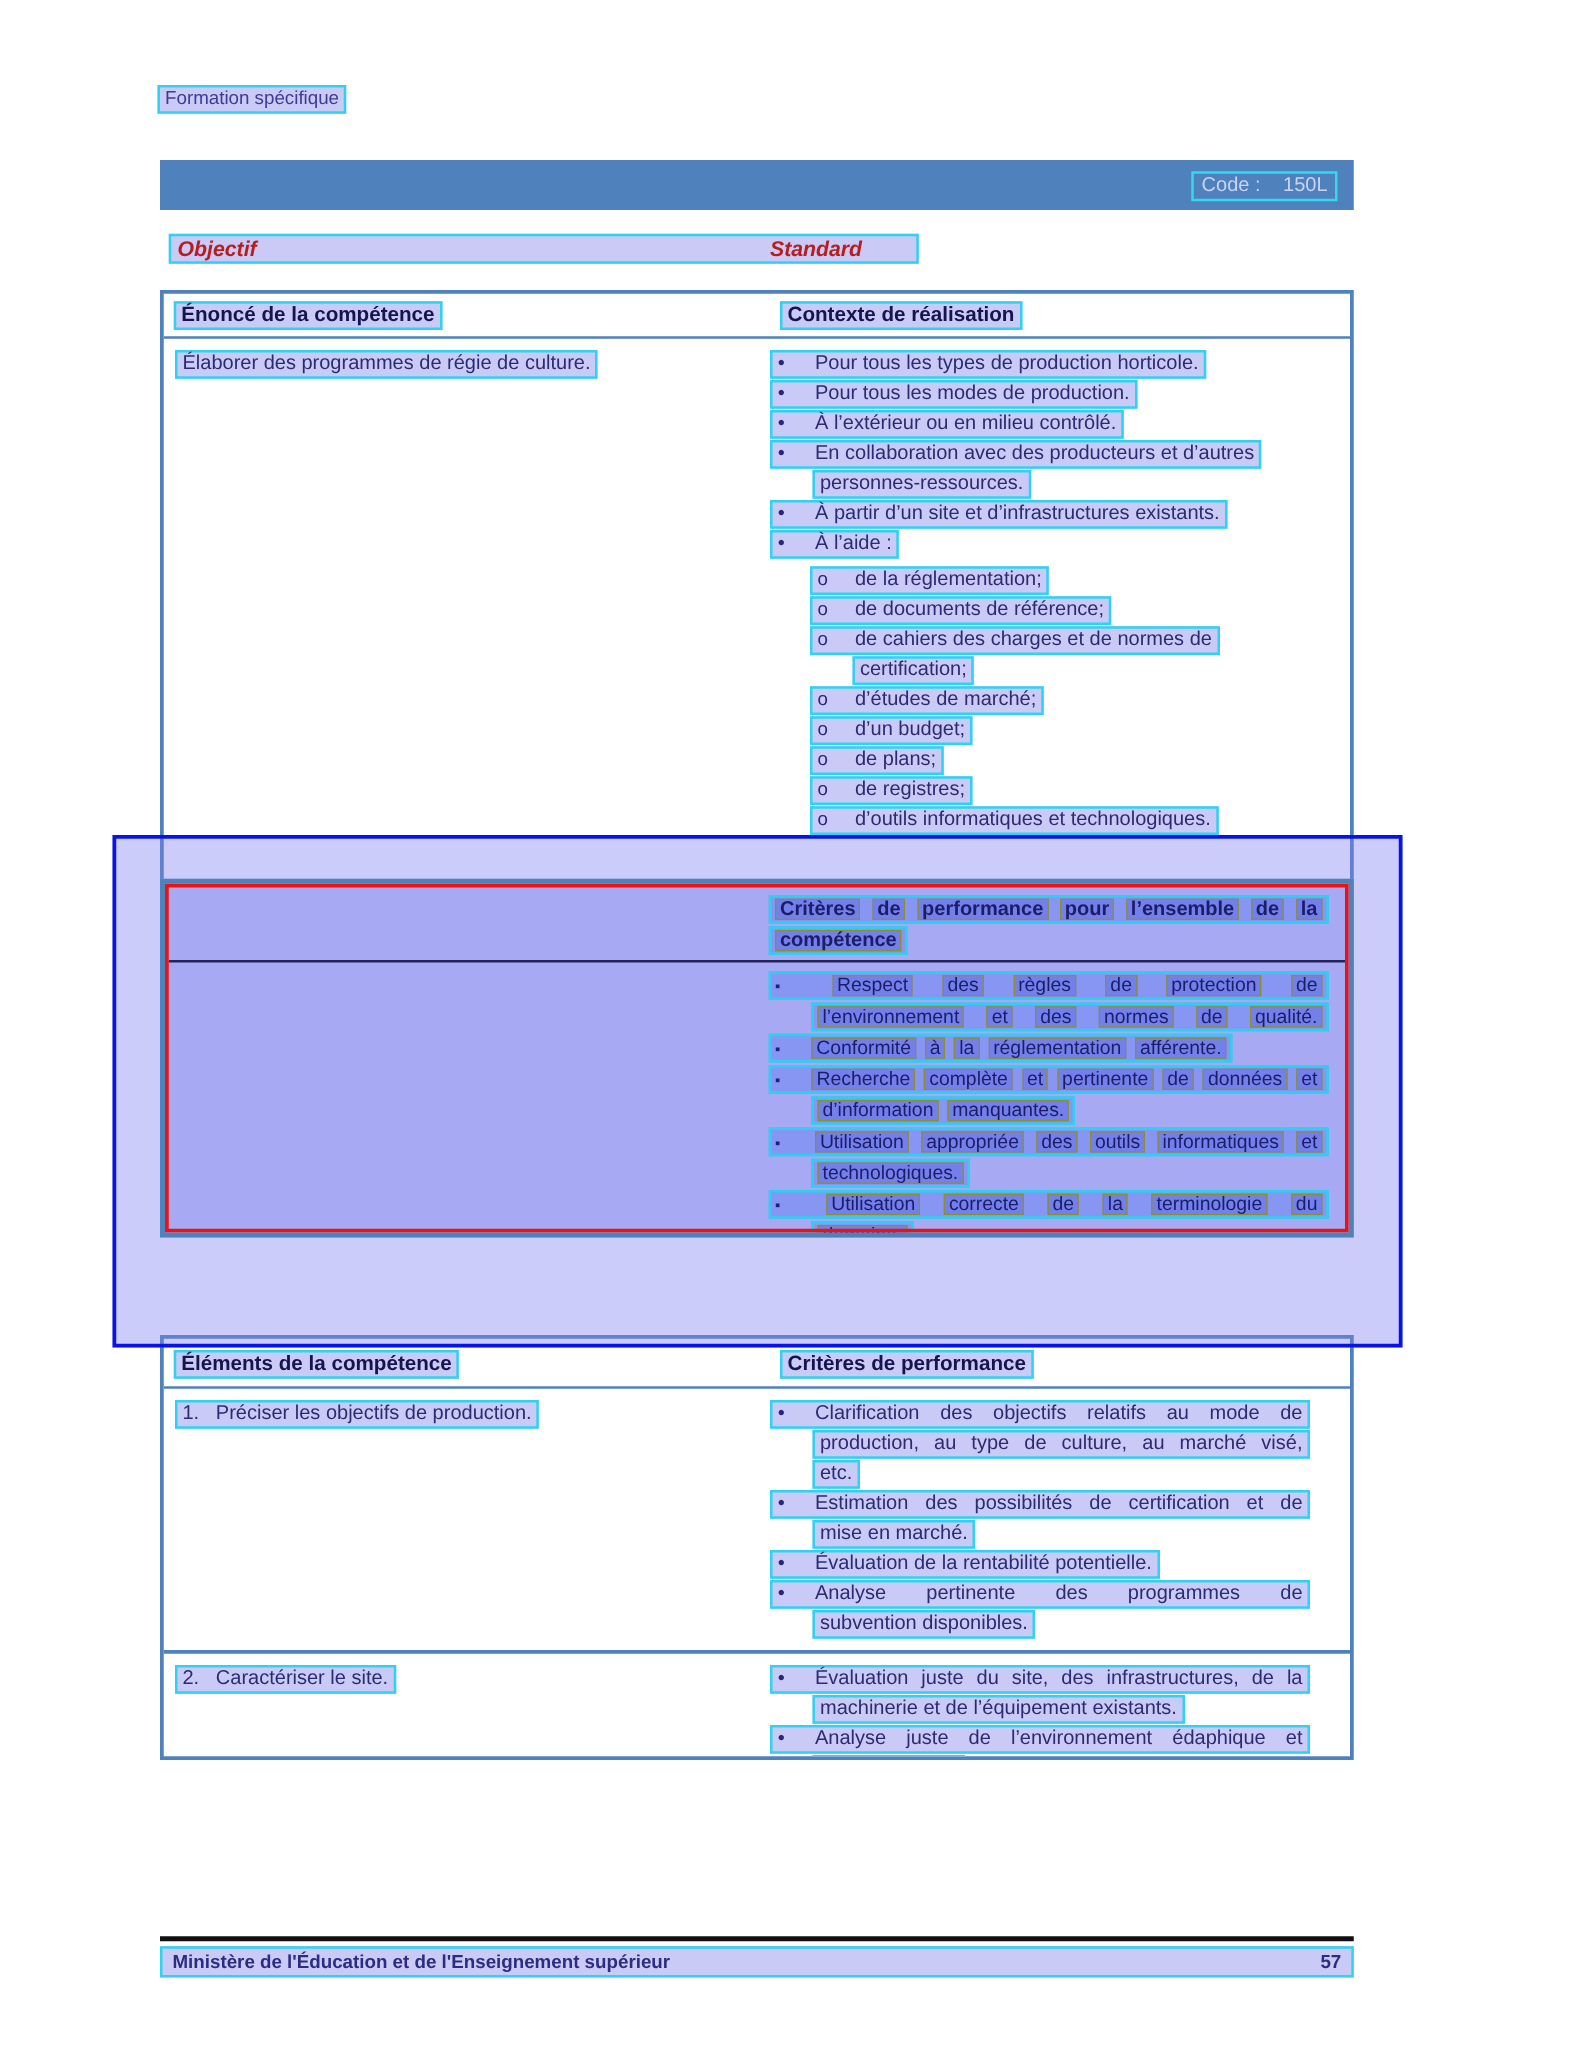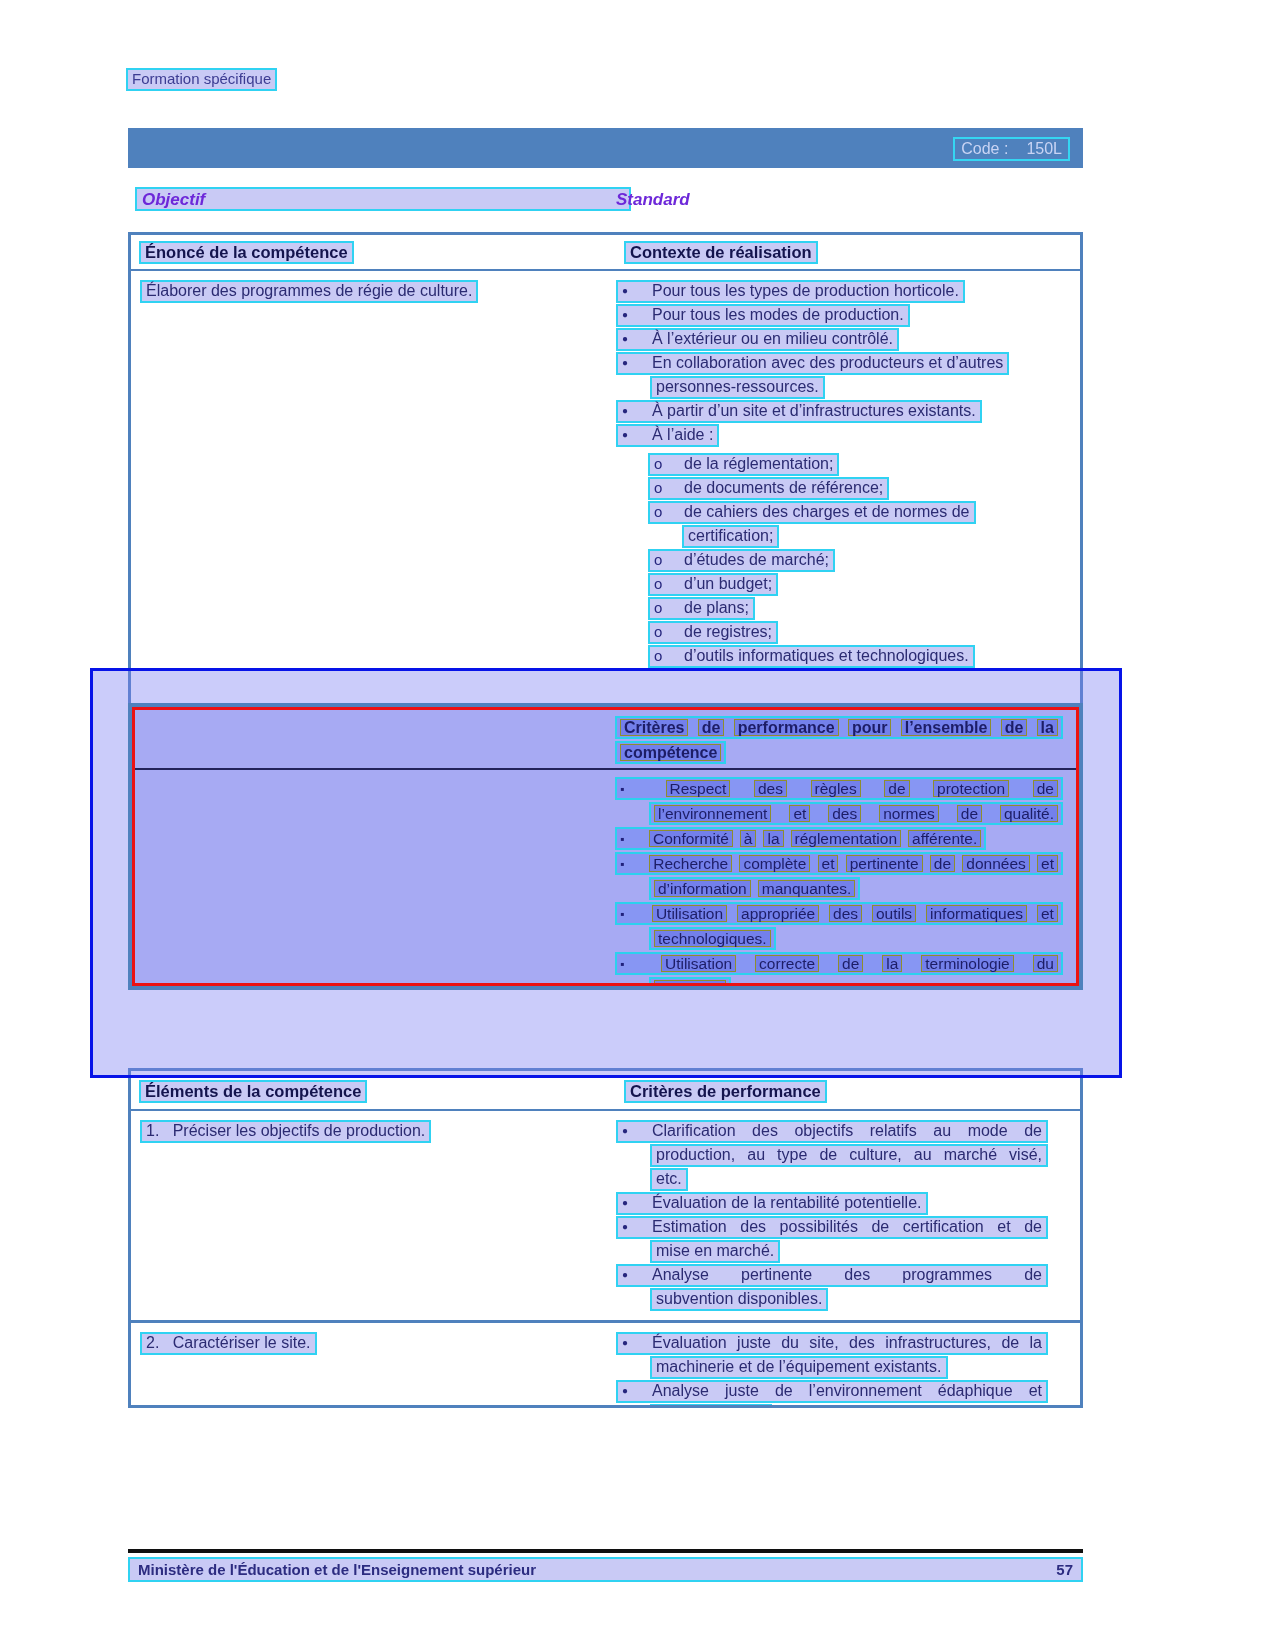--- a/index.html
+++ b/index.html
@@ -18,23 +18,23 @@
   .item{margin:0;}
   .item.sub{margin-left:32px;}
   .item.gap{margin-top:6px;}
 
   
   .formation{position:absolute;left:126px;top:68px;font-size:15px;color:#3c3c92;}
   .header-bar{position:absolute;left:128px;top:128px;width:955px;height:40px;background:#4f81bd;}
   .code-box{position:absolute;right:13px;top:9px;border:2px solid #35d6f2;color:#c9d4f4;
             font-size:16px;padding:0 6px 1px 6px;line-height:19px;}
   .code-box .gap2{display:inline-block;width:18px;}
-  .obj-std{position:absolute;left:135px;top:187px;width:496px;height:24px;background:#c9caf5;
+  .obj-std{position:absolute;left:135px;top:187px;width:600px;height:24px;background:#c9caf5;
            border:2px solid #30d2f2;box-sizing:border-box;font-style:italic;font-weight:700;
-           font-size:17px;color:#6d28d9;}
+           font-size:17px;color:#b91c1c;}
   .obj-std .objectif{position:absolute;left:5px;top:1px;}
   .obj-std .standard{position:absolute;left:479px;top:1px;}
 
   
   .dtable{position:absolute;left:128px;width:955px;border:3px solid #4f81bd;
           box-sizing:border-box;background:#fff;overflow:hidden;}
   #table1{top:232px;height:570px;}
   .t-head{display:grid;grid-template-columns:485px 1fr;padding:6px 8px 5px 8px;
           border-bottom:2px solid #4f81bd;font-weight:700;font-size:16.5px;color:#14144e;}
   .t-body{display:grid;grid-template-columns:485px 1fr;padding-top:9px;}
@@ -252,27 +252,27 @@
             <div class="item">
               <div class="line j">
                 <span class="hl"><span class="mk disc">●</span>Clarification des objectifs relatifs au mode de</span>
               </div>
               <div class="line cont j">
                 <span class="hl">production, au type de culture, au marché visé,</span>
               </div>
               <div class="line cont"><span class="hl">etc.</span></div>
             </div>
             <div class="item">
+              <div class="line j">
+                <span class="hl"><span class="mk disc">●</span>Estimation des possibilités de certification et de</span>
+              </div>
+              <div class="line cont"><span class="hl">mise en marché.</span></div>
+            </div>
+            <div class="item">
               <div class="line"><span class="hl"><span class="mk disc">●</span>Évaluation de la rentabilité potentielle.</span></div>
-            </div>
-            <div class="item">
-              <div class="line j">
-                <span class="hl"><span class="mk disc">●</span>Estimation des possibilités de certification et de</span>
-              </div>
-              <div class="line cont"><span class="hl">mise en marché.</span></div>
             </div>
             <div class="item">
               <div class="line j">
                 <span class="hl"><span class="mk disc">●</span>Analyse pertinente des programmes de</span>
               </div>
               <div class="line cont"><span class="hl">subvention disponibles.</span></div>
             </div>
           </div>
         </div>
         <div class="t2row">

